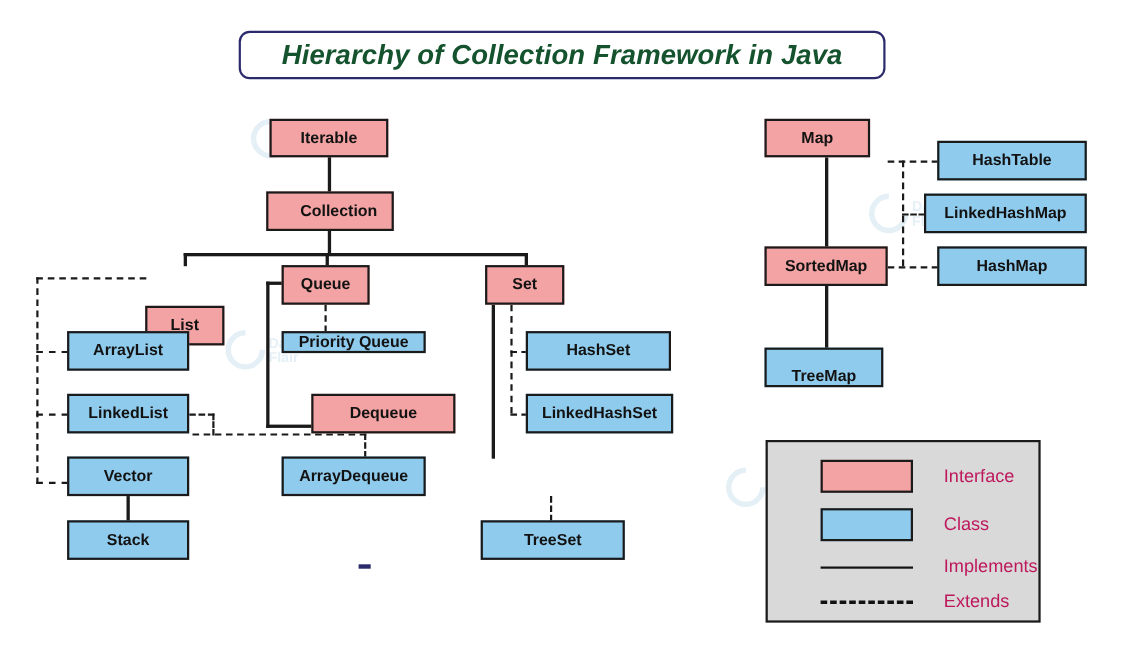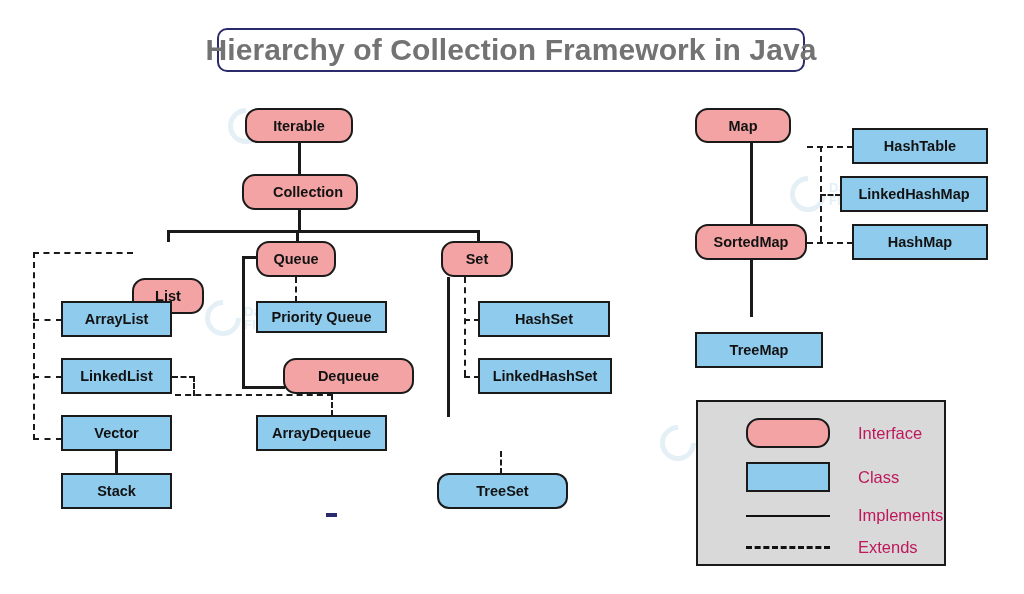--- a/index.html
+++ b/index.html
@@ -11,33 +11,34 @@
   #stage{position:relative;width:1024px;height:594px;}
 
   
   #title-box{
     position:absolute;left:217px;top:28px;width:588px;height:44px;
     border:2.5px solid #2B2B6B;border-radius:10px;background:#ffffff;
     display:flex;align-items:center;justify-content:center;
     box-sizing:border-box;z-index:6;
   }
   #title-text{
-    font-size:30px;font-weight:bold;color:#737373;letter-spacing:.1px;
+    font-size:25px;font-weight:bold;color:#14532d;letter-spacing:.1px;
     white-space:nowrap;
+    font-style:italic;
   }
 
   
   .node{
     position:absolute;box-sizing:border-box;
     border:2.5px solid #1a1a1a;
     display:flex;align-items:center;justify-content:center;
     font-size:14.5px;font-weight:bold;color:#121212;
     white-space:nowrap;z-index:5;
   }
-  .iface{background:#F3A3A3;border-radius:13px;}
+  .iface{background:#F3A3A3;}
   .cls{background:#8FCBED;}
 
   
   .ln{position:absolute;background:#1a1a1a;z-index:2;}
   .lnh{height:2.5px;}
   .lnv{width:2.5px;}
   .dh{
     position:absolute;height:0;border-top:2.5px dashed #1a1a1a;z-index:2;
   }
   .dv{
@@ -158,47 +159,47 @@
   <div class="node cls" style="left:61px;top:358px;width:111px;height:36px;">
       <span>LinkedList</span>
     </div>
   <div class="node cls" style="left:61px;top:415px;width:111px;height:36px;">
       <span>Vector</span>
     </div>
   <div class="node cls" style="left:61px;top:473px;width:111px;height:36px;">
       <span>Stack</span>
     </div>
 
-  <div class="node cls" style="left:256px;top:301px;width:131px;height:32px;">
+  <div class="node cls" style="left:256px;top:301px;width:131px;height:20px;">
       <span>Priority Queue</span>
     </div>
   <div class="node iface" style="left:283px;top:358px;width:131px;height:36px;">
       <span>Dequeue</span>
     </div>
   <div class="node cls" style="left:256px;top:415px;width:131px;height:36px;">
       <span>ArrayDequeue</span>
     </div>
 
   <div class="node cls" style="left:478px;top:301px;width:132px;height:36px;">
       <span>HashSet</span>
     </div>
   <div class="node cls" style="left:478px;top:358px;width:134px;height:36px;">
       <span>LinkedHashSet</span>
     </div>
-  <div class="node cls" style="left:437px;top:473px;width:131px;height:36px;border-radius:12px;">
+  <div class="node cls" style="left:437px;top:473px;width:131px;height:36px;">
       <span>TreeSet</span>
     </div>
 
   <div class="node iface" style="left:695px;top:108px;width:96px;height:35px;">
       <span>Map</span>
     </div>
   <div class="node iface" style="left:695px;top:224px;width:112px;height:36px;">
       <span>SortedMap</span>
     </div>
-  <div class="node cls" style="left:695px;top:332px;width:128px;height:36px;">
+  <div class="node cls" style="left:695px;top:316px;width:108px;height:36px;align-items:flex-end;">
       <span>TreeMap</span>
     </div>
   <div class="node cls" style="left:852px;top:128px;width:136px;height:36px;">
       <span>HashTable</span>
     </div>
   <div class="node cls" style="left:840px;top:176px;width:148px;height:36px;">
       <span>LinkedHashMap</span>
     </div>
   <div class="node cls" style="left:852px;top:224px;width:136px;height:36px;">
       <span>HashMap</span>

